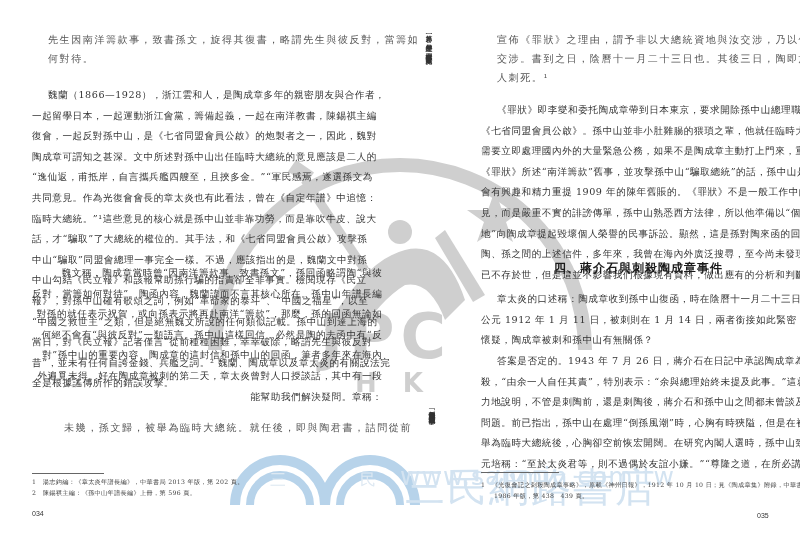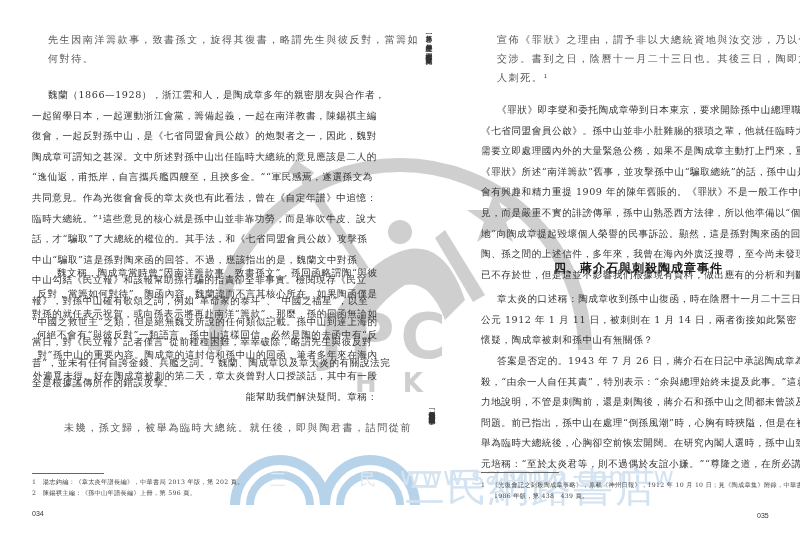--- a/index.html
+++ b/index.html
@@ -68,38 +68,38 @@
 
   <div class="p" style="left:32px; top:85px;">
     <div style="padding-left:16px">魏蘭（1866—1928），浙江雲和人，是陶成章多年的親密朋友與合作者，</div>
     <div>一起留學日本，一起運動浙江會黨，籌備起義，一起在南洋教書，陳錫祺主編</div>
     <div>復會，一起反對孫中山，是《七省同盟會員公啟》的炮製者之一，因此，魏對</div>
     <div>陶成章可謂知之甚深。文中所述對孫中山出任臨時大總統的意見應該是二人的</div>
     <div>“逸仙返，甫抵岸，自言攜兵艦四艘至，且挾多金。”“軍民感焉，遂選孫文為</div>
     <div>共同意見。作為光復會會長的章太炎也有此看法，曾在《自定年譜》中追憶：</div>
     <div>臨時大總統。”¹這些意見的核心就是孫中山並非靠功勞，而是靠吹牛皮、說大</div>
     <div>話，才“騙取”了大總統的權位的。其手法，和《七省同盟會員公啟》攻擊孫</div>
-    <div>中山“騙取”這是孫對陶來函的回答。不過，應該指出的是，魏蘭文中對孫</div>
+    <div>中山“騙取”同盟會總理一事完全一樣。不過，應該指出的是，魏蘭文中對孫</div>
     <div>中山勾結《民立報》和該報幫助孫行騙的指責卻全非事實。檢閱現存《民立</div>
     <div>報》，對孫中山確有歌頌之詞，例如“革命家的泰斗”、“中國之福星”，以至</div>
     <div>“中國之救世主”之類，但是絕無魏文所說的任何類似記載。孫中山到達上海的</div>
     <div>當日，對《民立報》記者僅言“從前種種困難，幸幸破除，略謂先生與彼反對</div>
     <div>昔”，並未有任何自誇金錢、兵艦之詞。² 魏蘭、陶成章以及章太炎的有關說法完</div>
     <div>全是根據謠傳所作的錯誤攻擊。</div>
   </div>
 
   <div class="p" style="left:32px; top:394px; line-height:20px;">
   </div>
 
   <div class="p" style="left:32px; top:256px; line-height:20.8px;">
   </div>
 
   <div class="p" style="left:32px; top:263px; line-height:20.6px;text-align:right;">
     <div style="padding-left:16px">魏文稱，陶成章當時曾“因南洋籌款事，致書孫文”，孫回函略謂陶“與彼</div>
-    <div>反對，當籌如何對待”。陶函內容，魏蘭諱而不言其核心所在。如果陶函僅是</div>
+    <div>反對，當籌如何對待”。陶函內容，魏蘭諱而不言其核心所在。孫中山年譜長編</div>
     <div>對孫的就任表示祝賀，或向孫表示將再赴南洋“籌款”，那麼，孫的回函無論如</div>
     <div>何絕不會有“與彼反對”一類語言。孫中山這樣回信，必然是陶的去函中有“反</div>
     <div>對”孫中山的重要內容。陶成章的這封信和孫中山的回函，筆者多年來在海內</div>
     <div>外遍覓未得。好在陶成章被刺的第二天，章太炎曾對人口授談話，其中有一段</div>
     <div>能幫助我們解決疑問。章稱：</div>
   </div>
 
   <div class="p quote" style="left:64px; top:419px;">未幾，孫文歸，被舉為臨時大總統。就任後，即與陶君書，詰問從前</div>
 
   <div class="fn-rule" style="left:32px; top:473px; width:72px;"></div>

